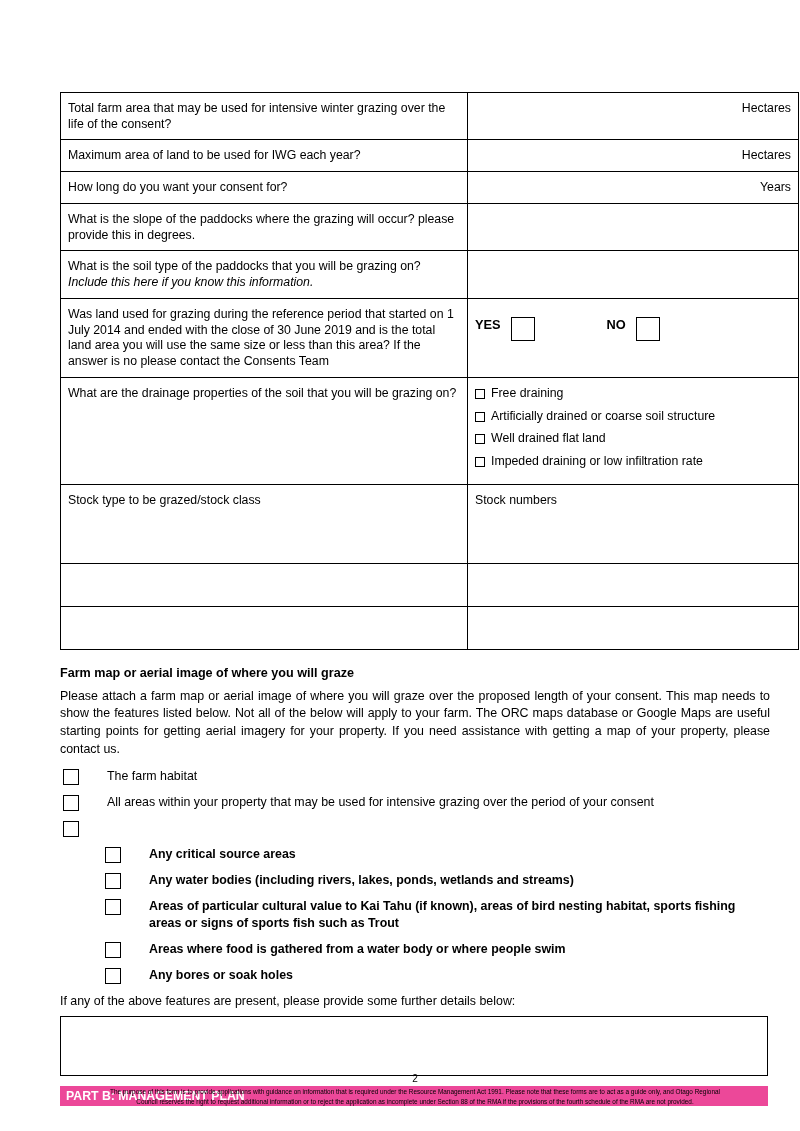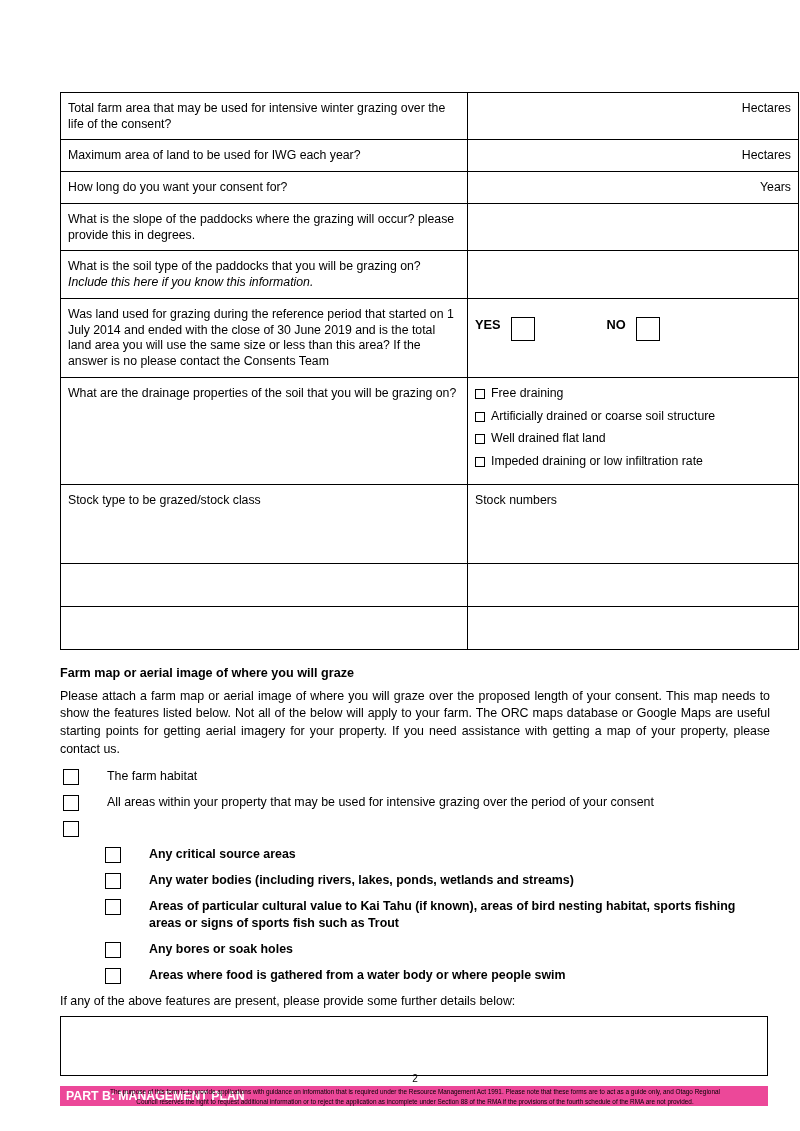--- a/index.html
+++ b/index.html
@@ -288,25 +288,25 @@
       <div class="checkline lvl2">
         <span class="bx"></span>
         <span class="txt">Any water bodies (including rivers, lakes, ponds, wetlands and streams)</span>
       </div>
       <div class="checkline lvl2">
         <span class="bx"></span>
         <span class="txt">Areas of particular cultural value to Kai Tahu (if known), areas of bird nesting habitat, sports fishing areas or signs of sports fish such as Trout</span>
       </div>
       <div class="checkline lvl2">
         <span class="bx"></span>
+        <span class="txt">Areas where food is gathered from a water body or where people swim</span>
+      </div>
+      <div class="checkline lvl2">
+        <span class="bx"></span>
         <span class="txt">Any bores or soak holes</span>
-      </div>
-      <div class="checkline lvl2">
-        <span class="bx"></span>
-        <span class="txt">Areas where food is gathered from a water body or where people swim</span>
       </div>
     </div>
 
     <div class="closing">If any of the above features are present, please provide some further details below:</div>
     <div class="bigbox"></div>
 
     <div class="bar">PART B: MANAGEMENT PLAN</div>
   </div>
 
   <div class="footer">

